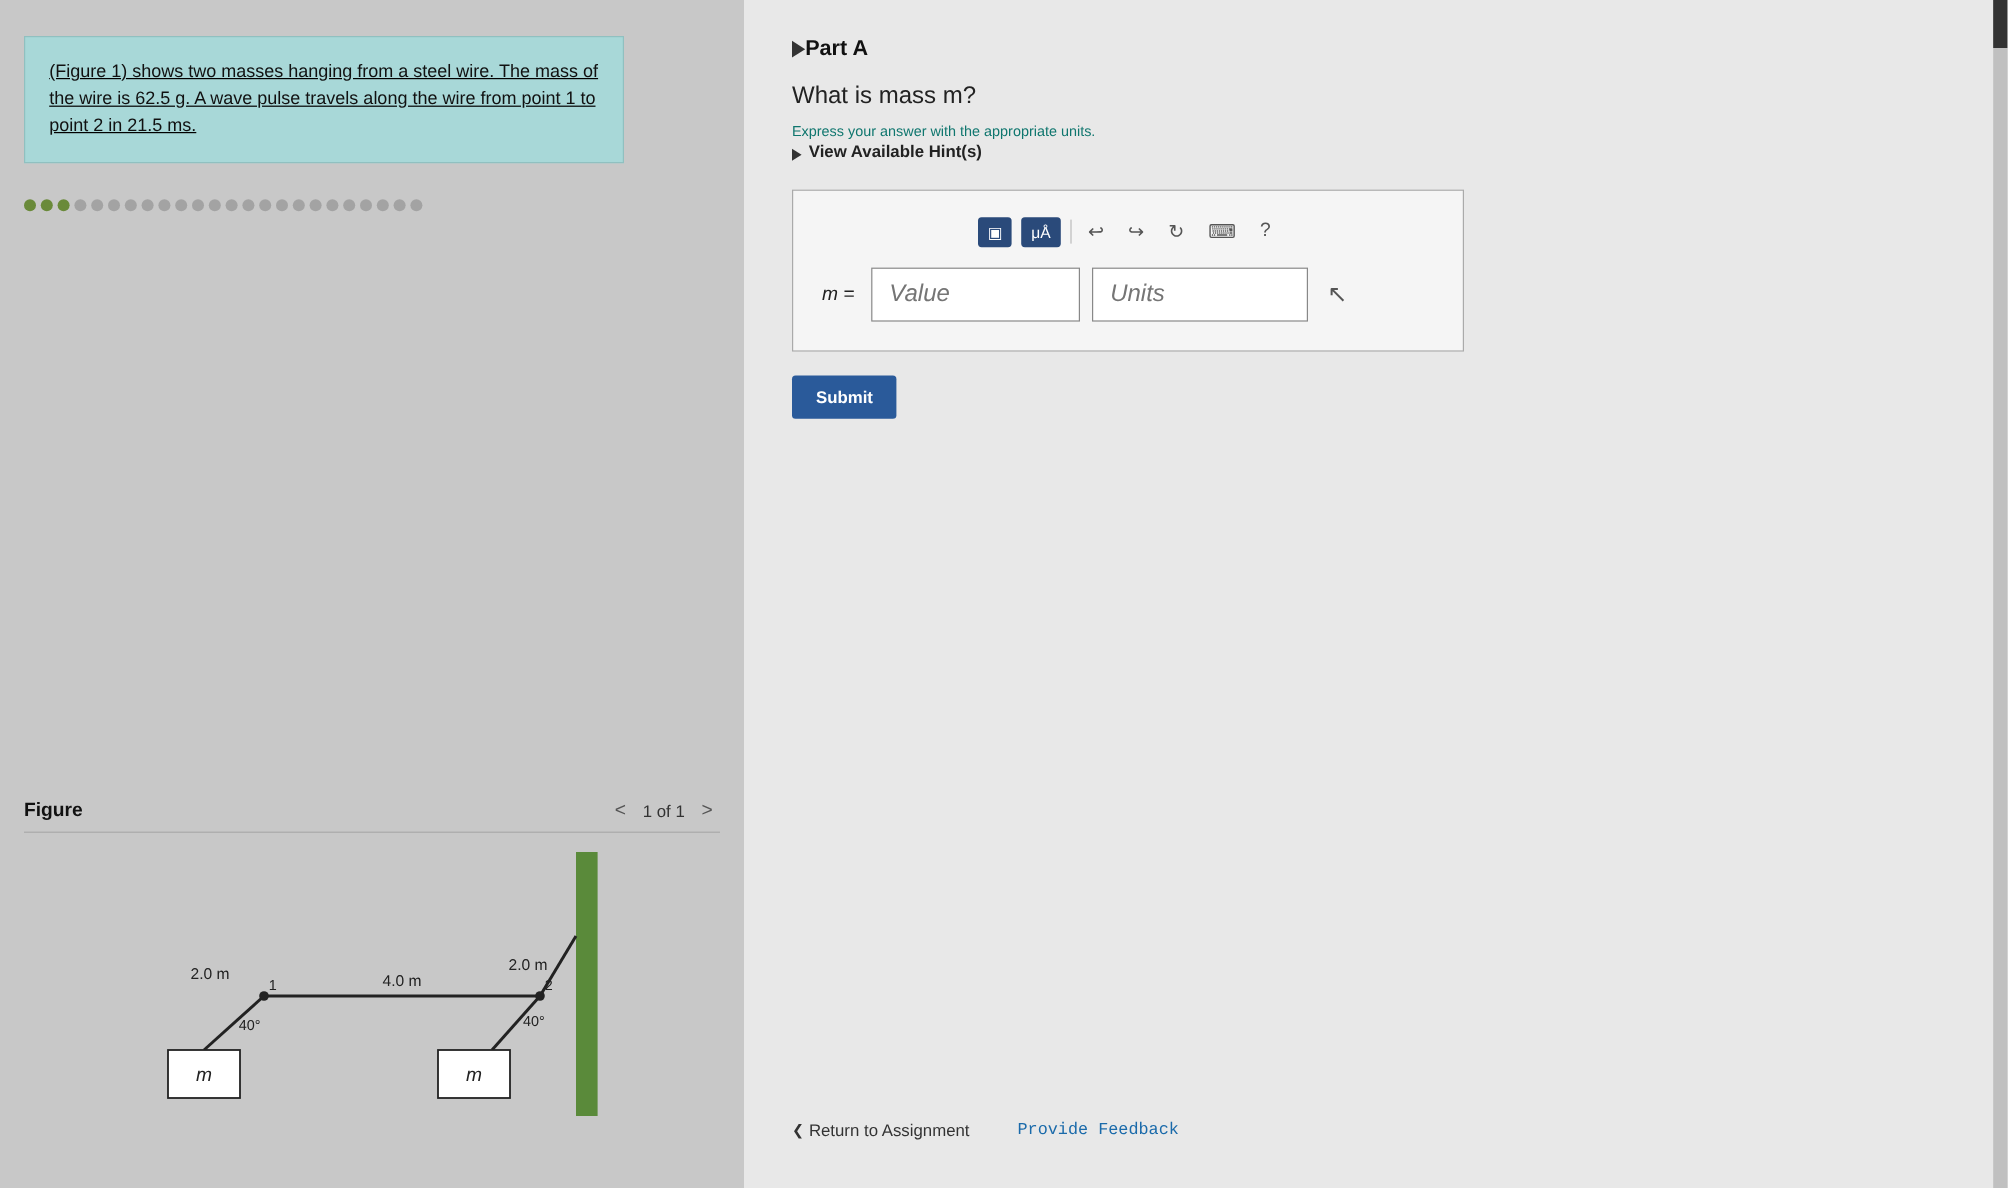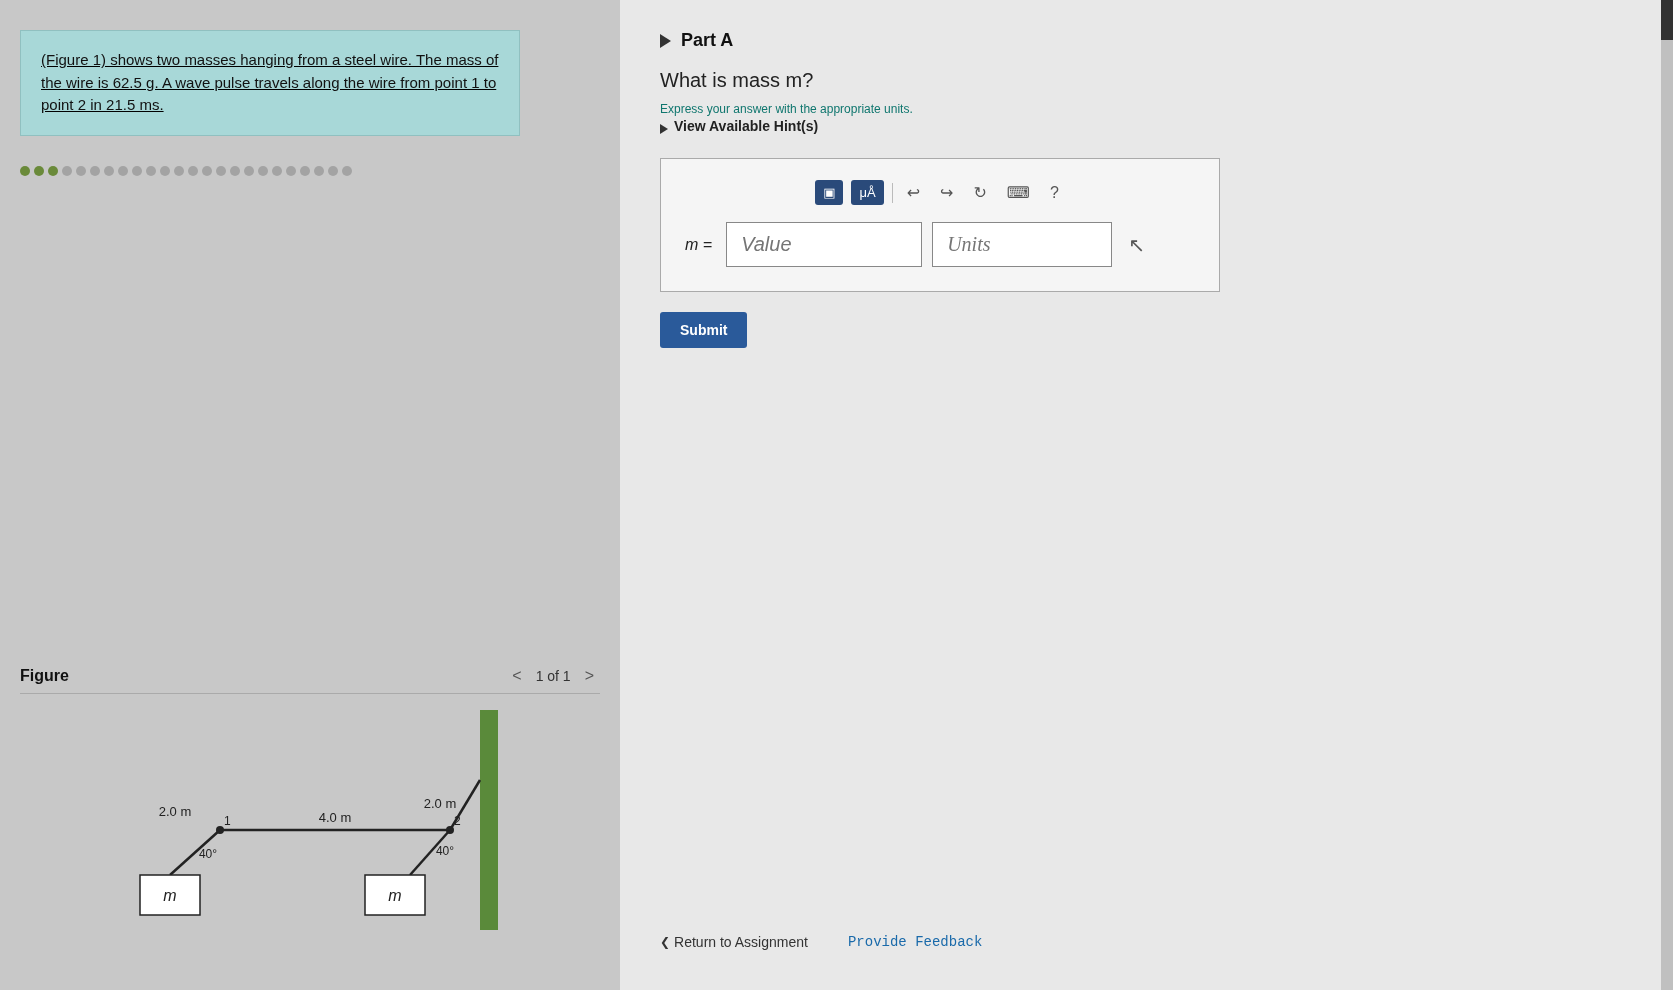--- a/index.html
+++ b/index.html
@@ -86,21 +86,20 @@
     .right-panel {
       flex: 1;
       background: #e8e8e8;
       padding: 30px 40px;
       position: relative;
     }
 
     .part-header {
       display: flex;
       align-items: center;
-      gap: 10px;
       margin-bottom: 18px;
     }
 
     .part-triangle {
       width: 0;
       height: 0;
       border-top: 7px solid transparent;
       border-bottom: 7px solid transparent;
       border-left: 11px solid #333;
     }
@@ -207,35 +206,34 @@
       color: #222;
       margin-right: 4px;
     }
 
     .value-input {
       border: 1px solid #888;
       background: white;
       font-size: 20px;
       font-style: italic;
       color: #aaa;
-      width: 196px;
+      width: 174px;
       padding: 10px 14px;
       outline: none;
     }
 
     .units-input {
       border: 1px solid #888;
       background: white;
       font-size: 20px;
       font-style: italic;
       color: #aaa;
       width: 180px;
       padding: 10px 14px;
       outline: none;
-      font-family: Liberation Serif, serif;
     }
 
     .cursor-icon {
       font-size: 20px;
       color: #555;
       margin-left: 6px;
     }
 
     .submit-btn {
       background: #2a5a9a;

